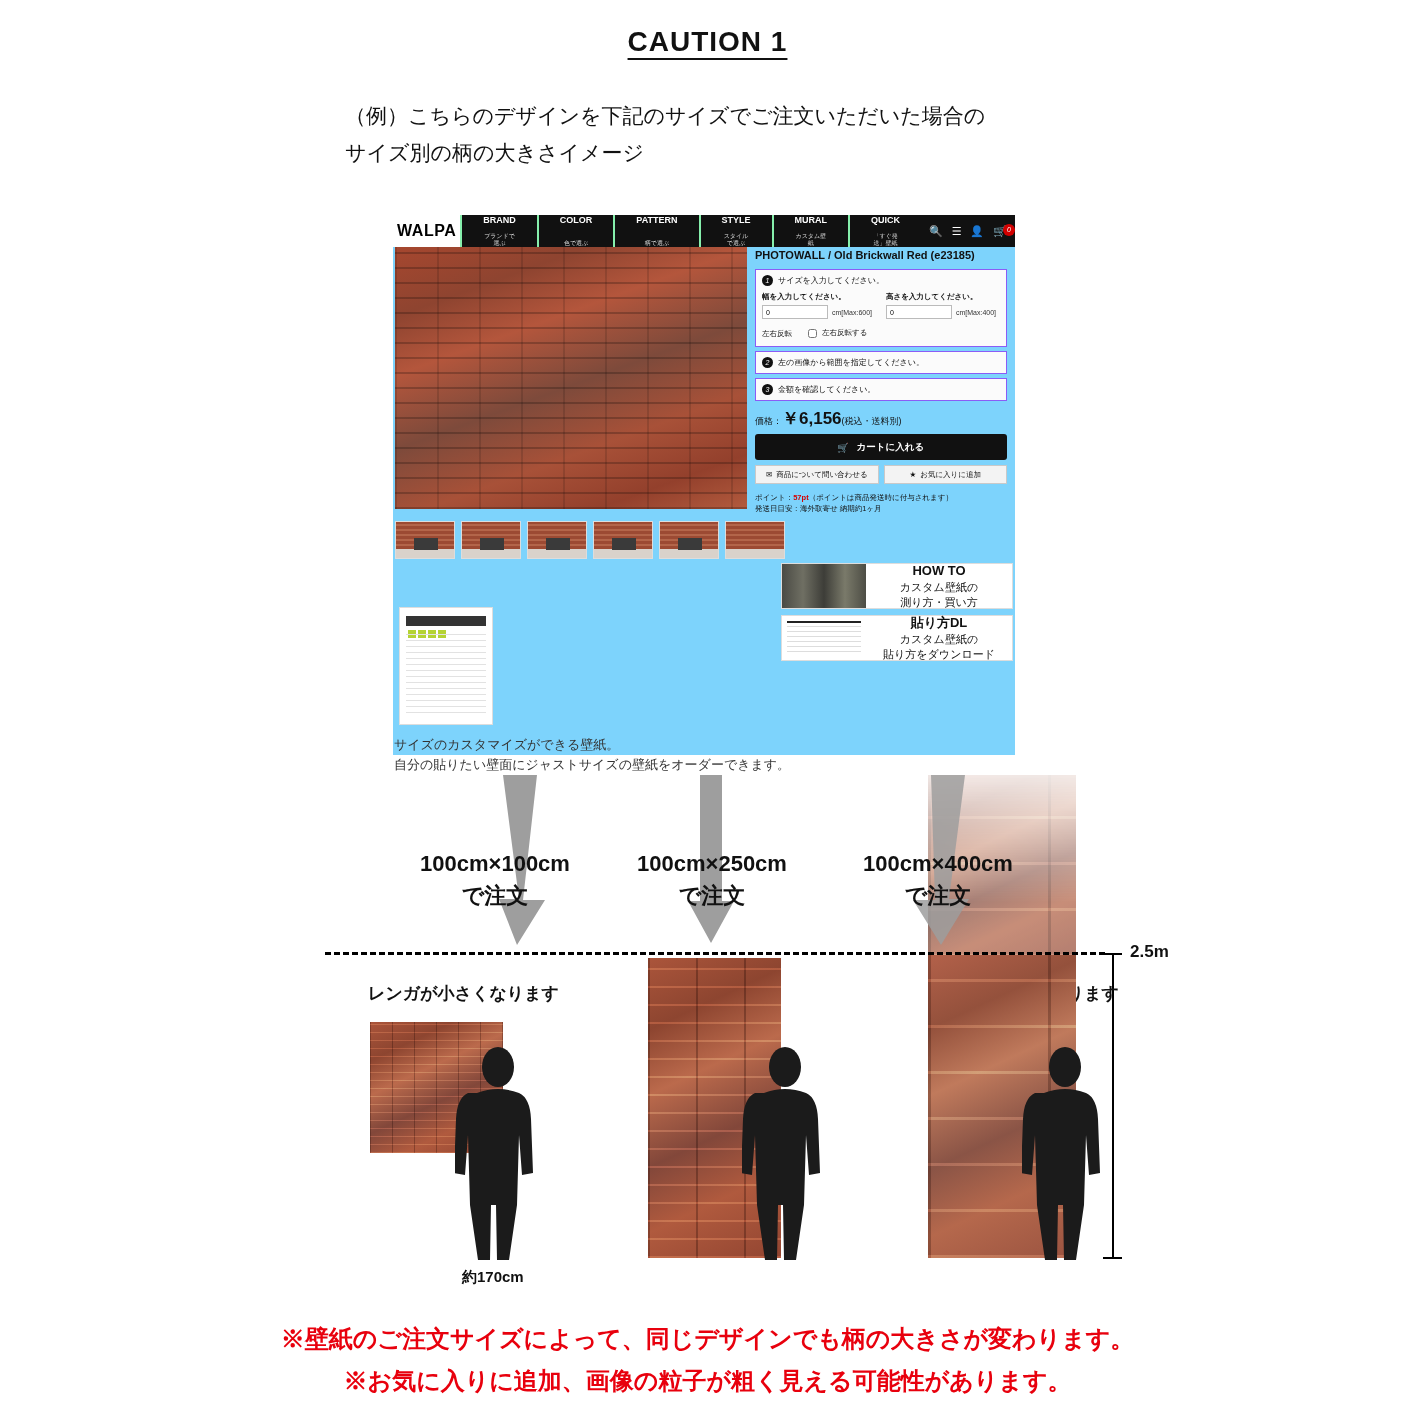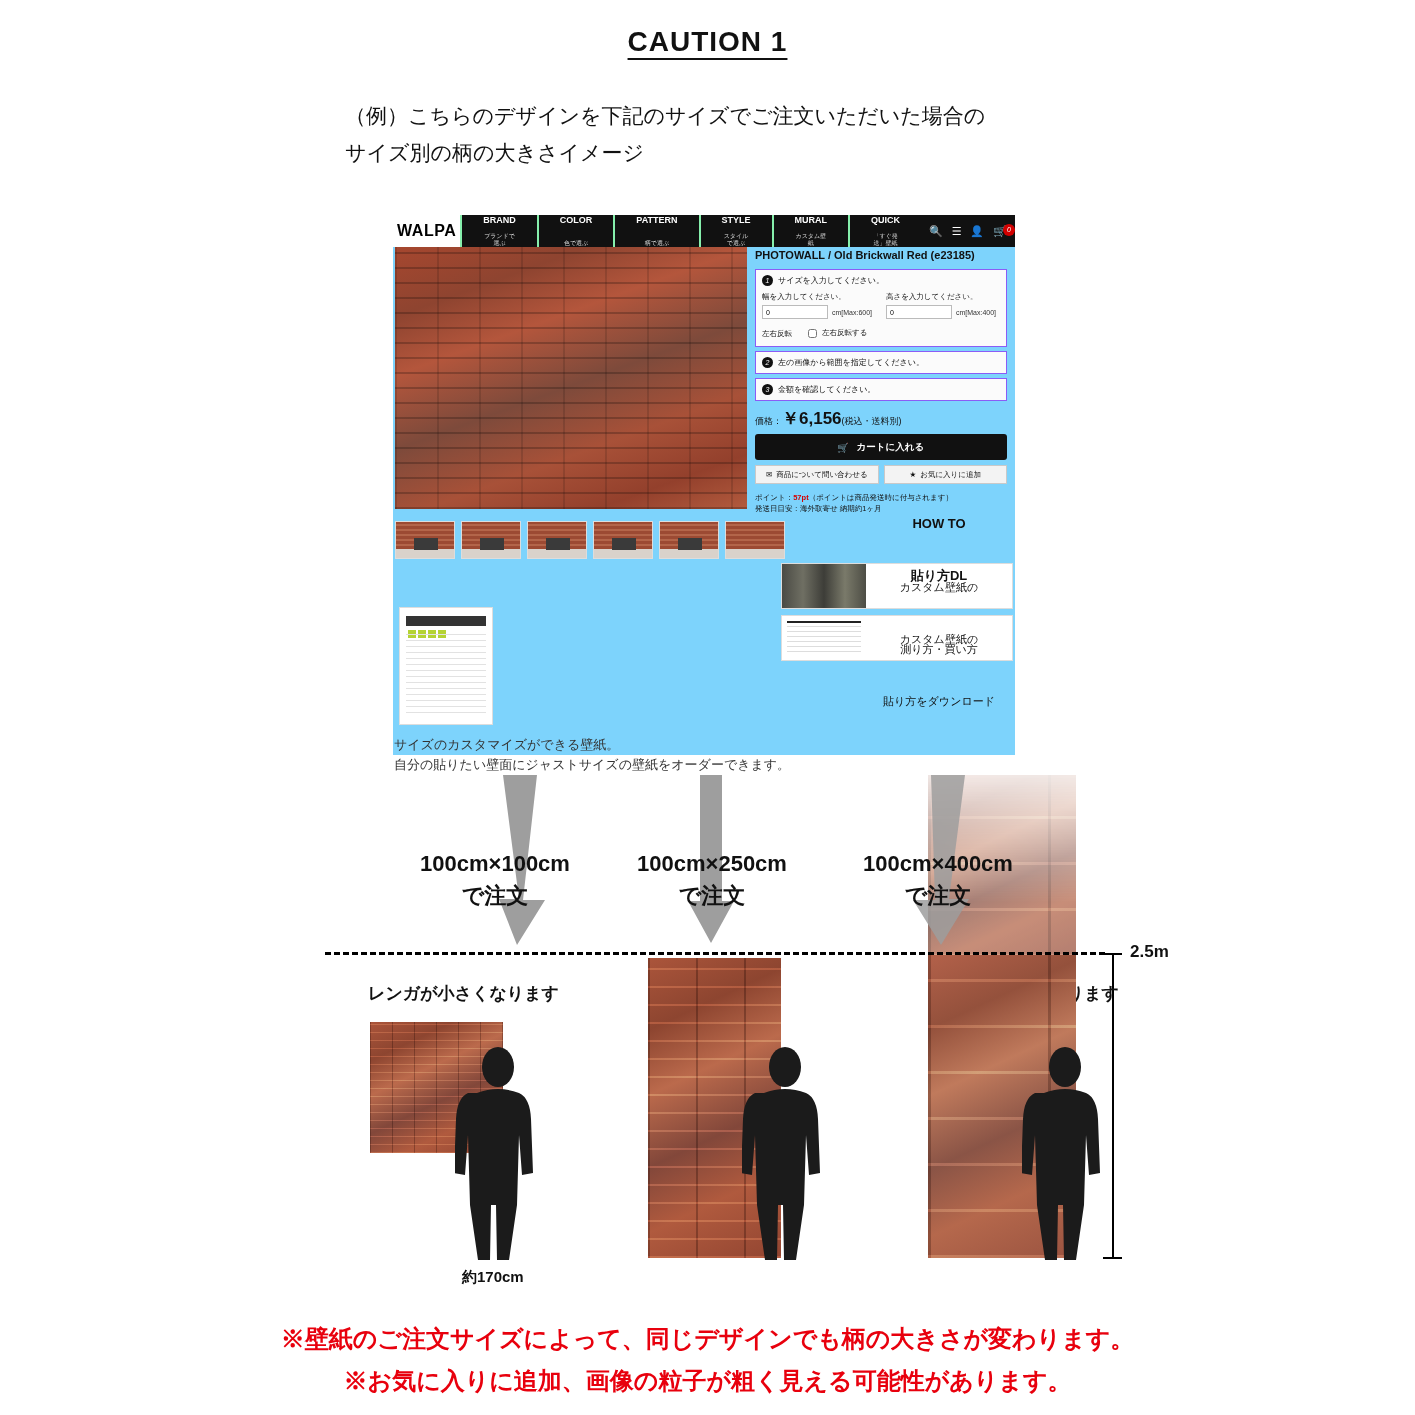--- a/index.html
+++ b/index.html
@@ -93,21 +93,21 @@
     width: 252px;
     font-size: 8px;
   }
   .prod-title { font-size: 11px; font-weight: bold; margin: 2px 0 8px 0; }
   .step-box { border: 1px solid #8b5cf6; background:#fbfbfb; padding: 5px 6px; margin-bottom: 4px; }
   .step-line { display:flex; align-items:center; gap:5px; font-size: 8px; }
   .circ { width: 11px; height: 11px; border-radius:50%; background:#111; color:#fff;
           font-size:7px; display:flex; align-items:center; justify-content:center; flex:0 0 auto;}
   .field-row { display:flex; gap: 10px; margin-top: 6px; }
   .field-col { flex:1; }
-  .field-label { font-size:7.5px; margin-bottom:3px; }
+  .field-label { font-size:7.5px; margin-bottom:3px;font-weight:bold; }
   .field-inline { display:flex; align-items:center; gap:4px; }
   .field-inline input {
     width: 66px; height: 14px; border:1px solid #bbb; font-size:7px; padding:0 3px;
   }
   .field-unit { font-size:7px; color:#333; }
   .flip-row { display:flex; align-items:center; gap:12px; margin-top:7px; font-size:7.5px; }
   .price-line { font-size: 9px; margin: 6px 0 2px 0; }
   .price-line .yen { font-size: 17px; font-weight: bold; }
   .cart-btn {
     background: #111; color:#fff; height: 26px; border-radius: 3px;
@@ -134,21 +134,21 @@
     display:flex; border:1px solid #ddd; height: 46px; margin-bottom: 6px; background:#fff;
   }
   .promo-img { width: 84px; }
   .promo-img.forest { background: linear-gradient(90deg,#4a4a44,#6f6f63,#3d3d38,#7a7a6a,#4d4d45); }
   .promo-img.doc { background:#fff; position:relative; }
   .promo-img.doc::after{
     content:""; position:absolute; inset:5px; background:
       linear-gradient(180deg,#222 0 2px, transparent 2px),
       repeating-linear-gradient(180deg, #ddd 0 1px, transparent 1px 5px);
   }
-  .promo-txt { flex:1; display:flex; flex-direction:column; align-items:center; justify-content:center; line-height:1.35;gap:47px;}
+  .promo-txt { flex:1; display:flex; flex-direction:column; align-items:center; justify-content:center; line-height:1.35;}
   .promo-txt .big { font-size: 13px; font-weight: bold; }
   .promo-txt .sml { font-size: 11px; }
   .sheet {
     position:absolute; left: 6px; top: 392px; width: 94px; height: 118px;
     border:1px solid #ddd; background:#fff;
   }
   .sheet::after{
     content:""; position:absolute; left:6px; right:6px; top:8px; height:10px;
     background:#333;
   }

